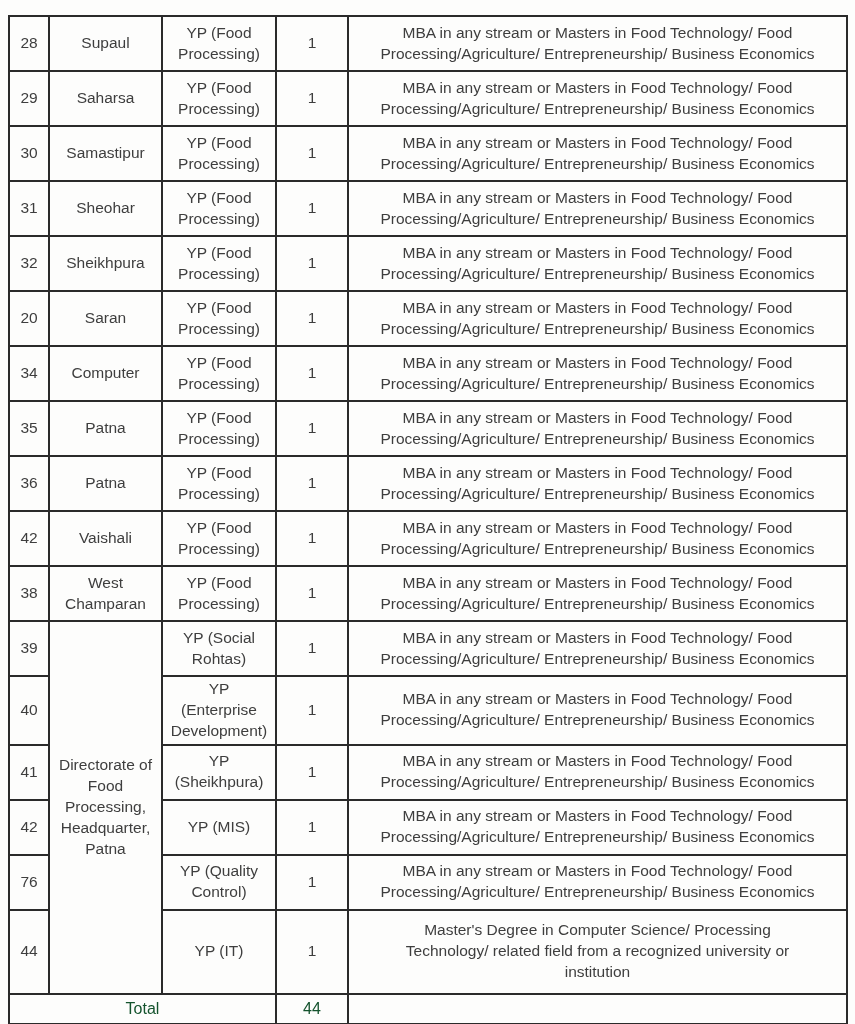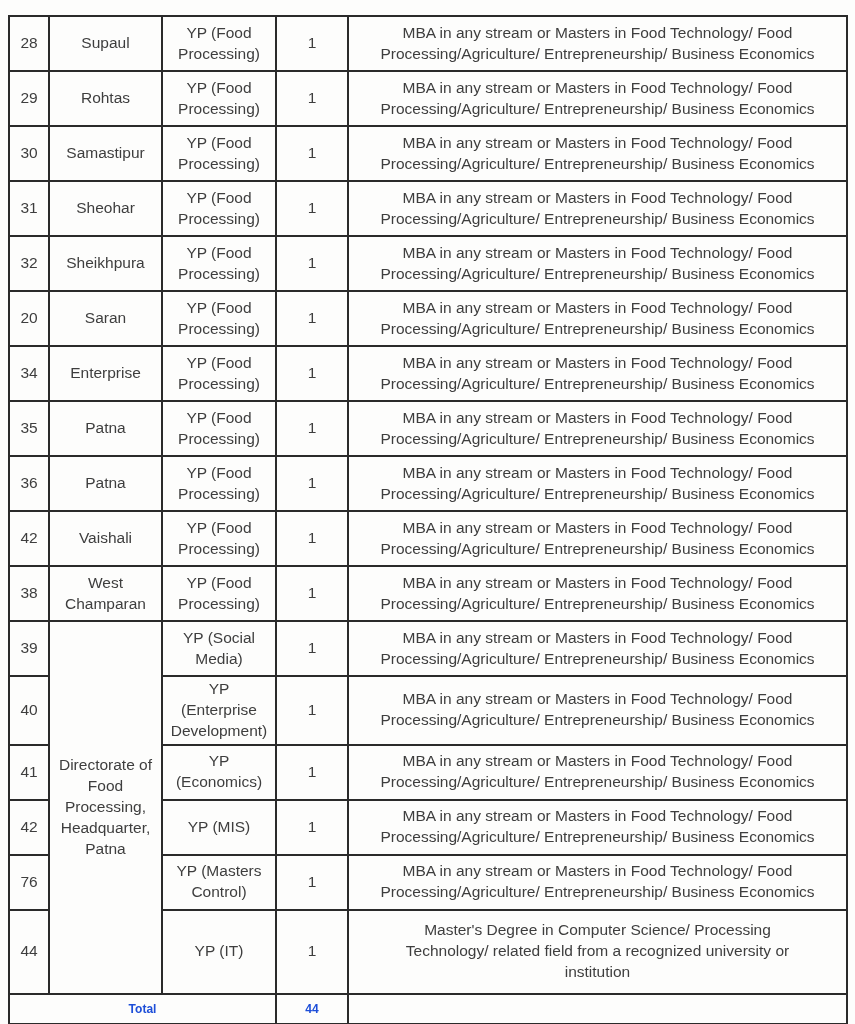--- a/index.html
+++ b/index.html
@@ -39,23 +39,23 @@
   }
   td.qual {
     white-space: pre-line;
     padding: 2px 10px;
   }
   td.district { padding: 2px 4px; }
   tr.row { height: 55px; }
   tr.row-tall { height: 84px; }
   tr.row-total { height: 30px; }
   tr.row-total td {
-    font-weight: bold;
-    color: #1d4ed8;
-    font-size: 12px;
+    font-weight: normal;
+    color: #14532d;
+    font-size: 16px;
   }
 </style>
 </head>
 <body>
 
 <div class="page">
   <table class="vacancy">
     <colgroup>
       <col style="width:40px">
       <col style="width:113px">
@@ -68,21 +68,21 @@
         <td class="sno">28</td>
         <td class="district">Supaul</td>
         <td class="pos">YP (Food
 Processing)</td>
         <td>1</td>
         <td class="qual">MBA in any stream or Masters in Food Technology/ Food
 Processing/Agriculture/ Entrepreneurship/ Business Economics</td>
       </tr>
       <tr class="row">
         <td class="sno">29</td>
-        <td class="district">Rohtas</td>
+        <td class="district">Saharsa</td>
         <td class="pos">YP (Food
 Processing)</td>
         <td>1</td>
         <td class="qual">MBA in any stream or Masters in Food Technology/ Food
 Processing/Agriculture/ Entrepreneurship/ Business Economics</td>
       </tr>
       <tr class="row">
         <td class="sno">30</td>
         <td class="district">Samastipur</td>
         <td class="pos">YP (Food
@@ -113,21 +113,21 @@
         <td class="sno">20</td>
         <td class="district">Saran</td>
         <td class="pos">YP (Food
 Processing)</td>
         <td>1</td>
         <td class="qual">MBA in any stream or Masters in Food Technology/ Food
 Processing/Agriculture/ Entrepreneurship/ Business Economics</td>
       </tr>
       <tr class="row">
         <td class="sno">34</td>
-        <td class="district">Enterprise</td>
+        <td class="district">Computer</td>
         <td class="pos">YP (Food
 Processing)</td>
         <td>1</td>
         <td class="qual">MBA in any stream or Masters in Food Technology/ Food
 Processing/Agriculture/ Entrepreneurship/ Business Economics</td>
       </tr>
       <tr class="row">
         <td class="sno">35</td>
         <td class="district">Patna</td>
         <td class="pos">YP (Food
@@ -160,51 +160,51 @@
         <td class="pos">YP (Food
 Processing)</td>
         <td>1</td>
         <td class="qual">MBA in any stream or Masters in Food Technology/ Food
 Processing/Agriculture/ Entrepreneurship/ Business Economics</td>
       </tr>
       <tr class="row">
         <td class="sno">39</td>
         <td class="district" rowspan="6">Directorate of Food Processing, Headquarter, Patna</td>
         <td class="pos">YP (Social
-Media)</td>
+Rohtas)</td>
         <td>1</td>
         <td class="qual">MBA in any stream or Masters in Food Technology/ Food
 Processing/Agriculture/ Entrepreneurship/ Business Economics</td>
       </tr>
       <tr class="row">
         <td class="sno">40</td>
         <td class="pos">YP (Enterprise
 Development)</td>
         <td>1</td>
         <td class="qual">MBA in any stream or Masters in Food Technology/ Food
 Processing/Agriculture/ Entrepreneurship/ Business Economics</td>
       </tr>
       <tr class="row">
         <td class="sno">41</td>
         <td class="pos">YP
-(Economics)</td>
+(Sheikhpura)</td>
         <td>1</td>
         <td class="qual">MBA in any stream or Masters in Food Technology/ Food
 Processing/Agriculture/ Entrepreneurship/ Business Economics</td>
       </tr>
       <tr class="row">
         <td class="sno">42</td>
         <td class="pos">YP (MIS)</td>
         <td>1</td>
         <td class="qual">MBA in any stream or Masters in Food Technology/ Food
 Processing/Agriculture/ Entrepreneurship/ Business Economics</td>
       </tr>
       <tr class="row">
         <td class="sno">76</td>
-        <td class="pos">YP (Masters
+        <td class="pos">YP (Quality
 Control)</td>
         <td>1</td>
         <td class="qual">MBA in any stream or Masters in Food Technology/ Food
 Processing/Agriculture/ Entrepreneurship/ Business Economics</td>
       </tr>
       <tr class="row-tall">
         <td class="sno">44</td>
         <td class="pos">YP (IT)</td>
         <td>1</td>
         <td class="qual">Master's Degree in Computer Science/ Processing

